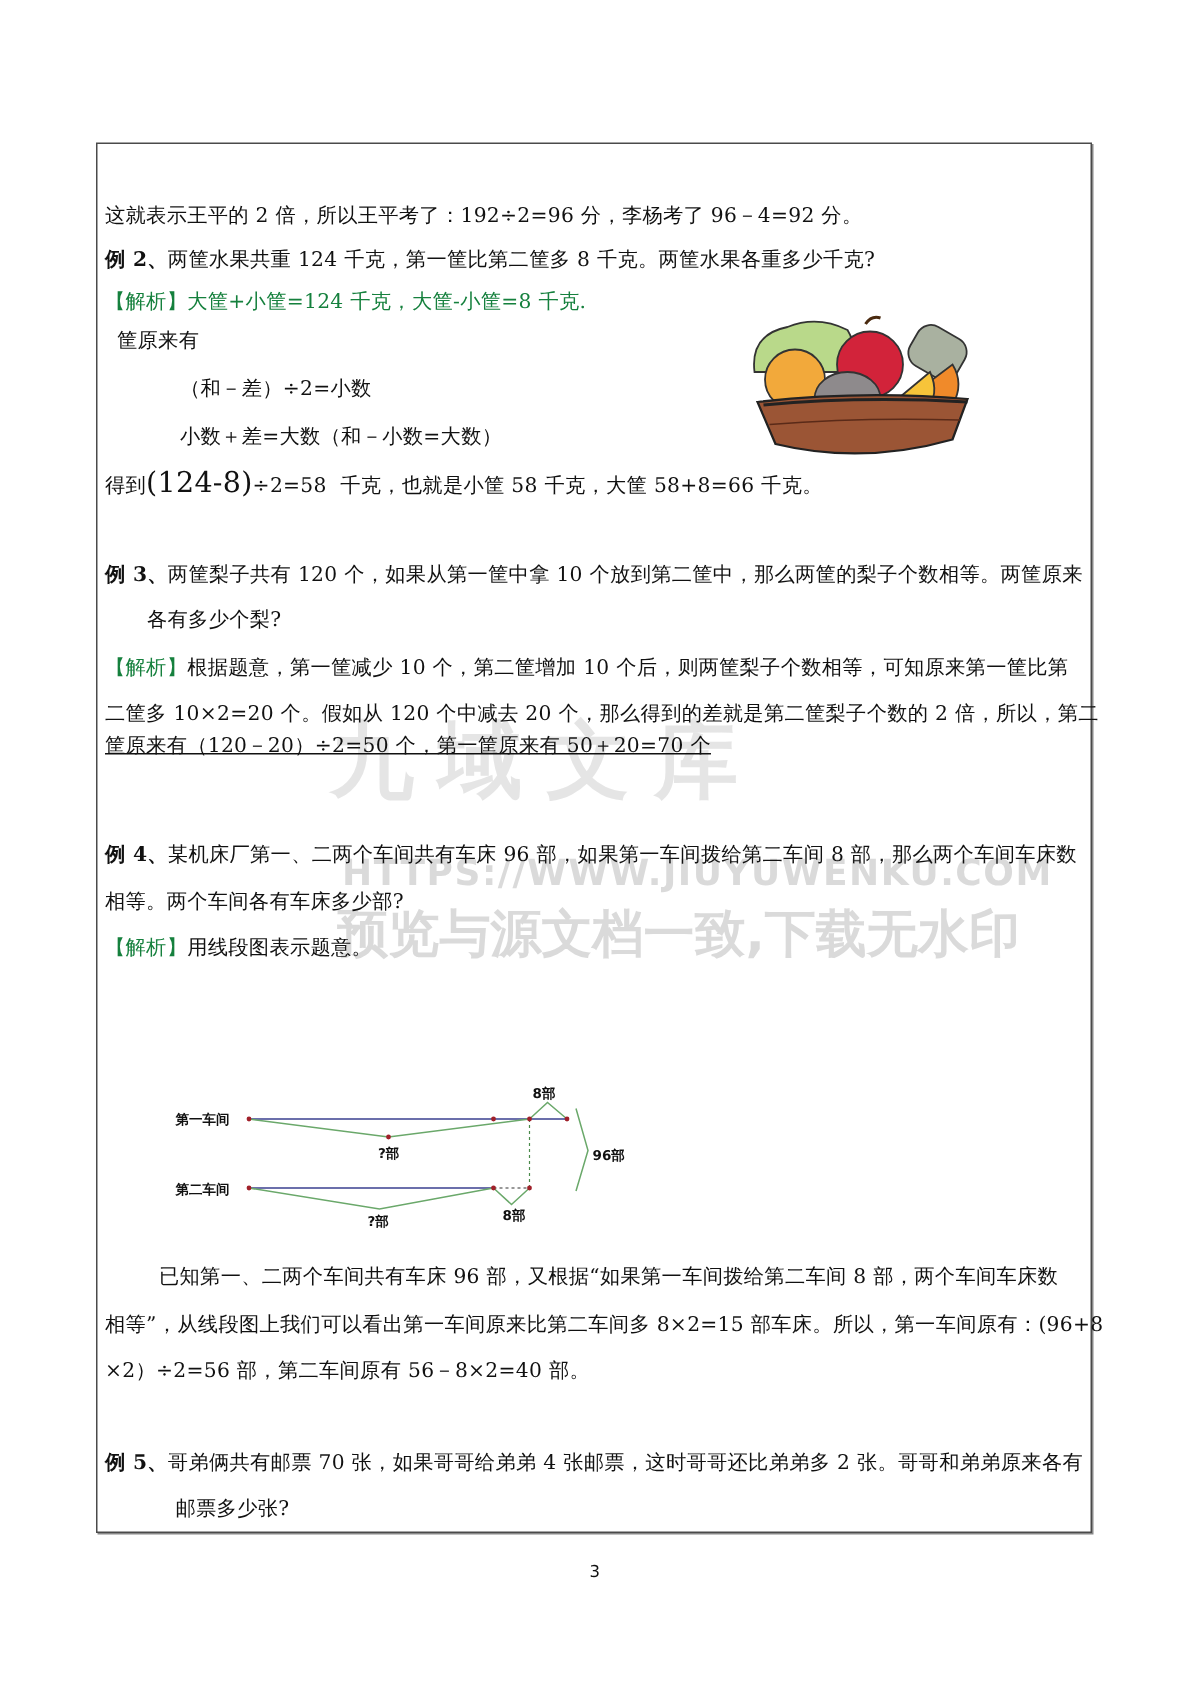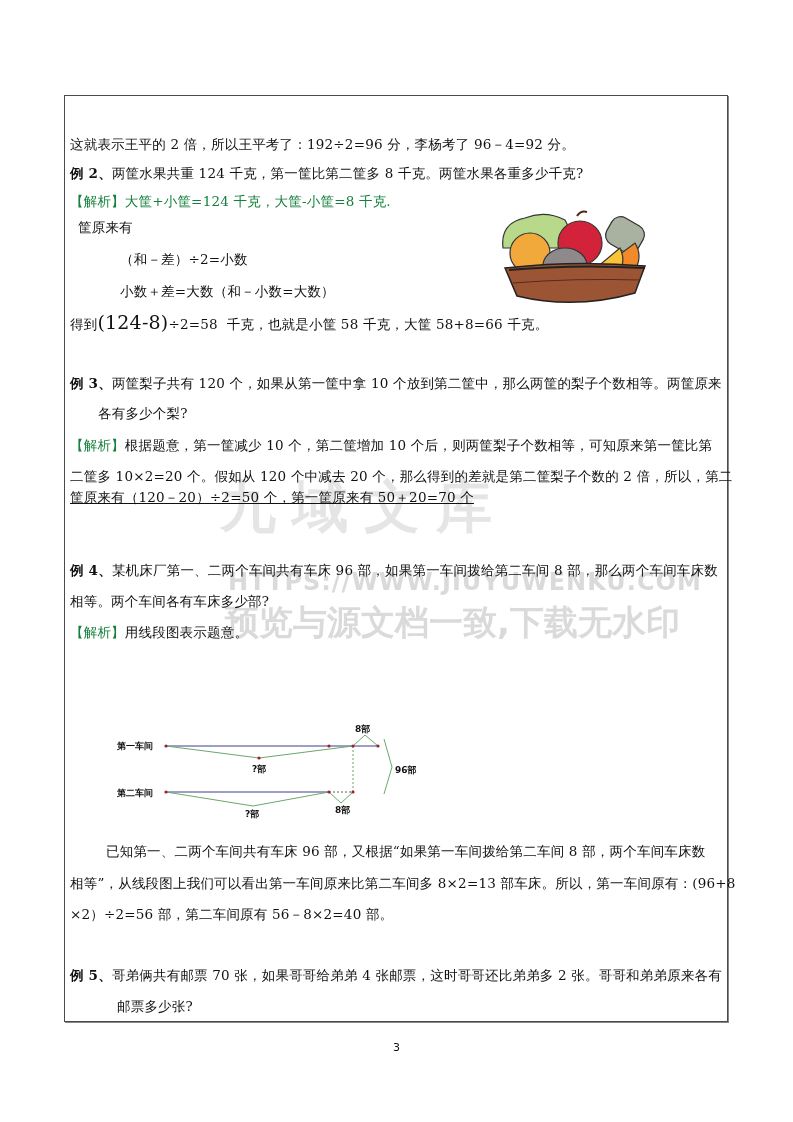--- a/index.html
+++ b/index.html
@@ -99,21 +99,21 @@
     <circle cx="253" cy="31" r="1.6"></circle>
       <circle cx="278" cy="31" r="1.6"></circle>
     <circle cx="159" cy="43" r="1.6"></circle>
     <circle cx="66" cy="77" r="1.6"></circle>
       <circle cx="229" cy="77" r="1.6"></circle>
     <circle cx="253" cy="77" r="1.6"></circle>
   </g>
 </svg>
 
 <div class="line" style="top:842px; left:106px;">已知第一、二两个车间共有车床 96 部，又根据“如果第一车间拨给第二车间 8 部，两个车间车床数</div>
-<div class="line" style="top:874px;">相等”，从线段图上我们可以看出第一车间原来比第二车间多 8×2=13 部车床。所以，第一车间原有：(96+8</div>
+<div class="line" style="top:874px;">相等”，从线段图上我们可以看出第一车间原来比第二车间多 8×2=15 部车床。所以，第一车间原有：(96+8</div>
 <div class="line" style="top:905px;">×2）÷2=56 部，第二车间原有 56－8×2=40 部。</div>
 
 <div class="line" style="top:966px;">
   <span class="b">例 5、</span><span>哥弟俩共有邮票 70 张，如果哥哥给弟弟 4 张邮票，这时哥哥还比弟弟多 2 张。哥哥和弟弟原来各有</span>
 </div>
 <div class="line" style="top:997px;padding-left:47px;">邮票多少张?</div>
 
 <div class="page-num">3</div>
 
 </body></html>

